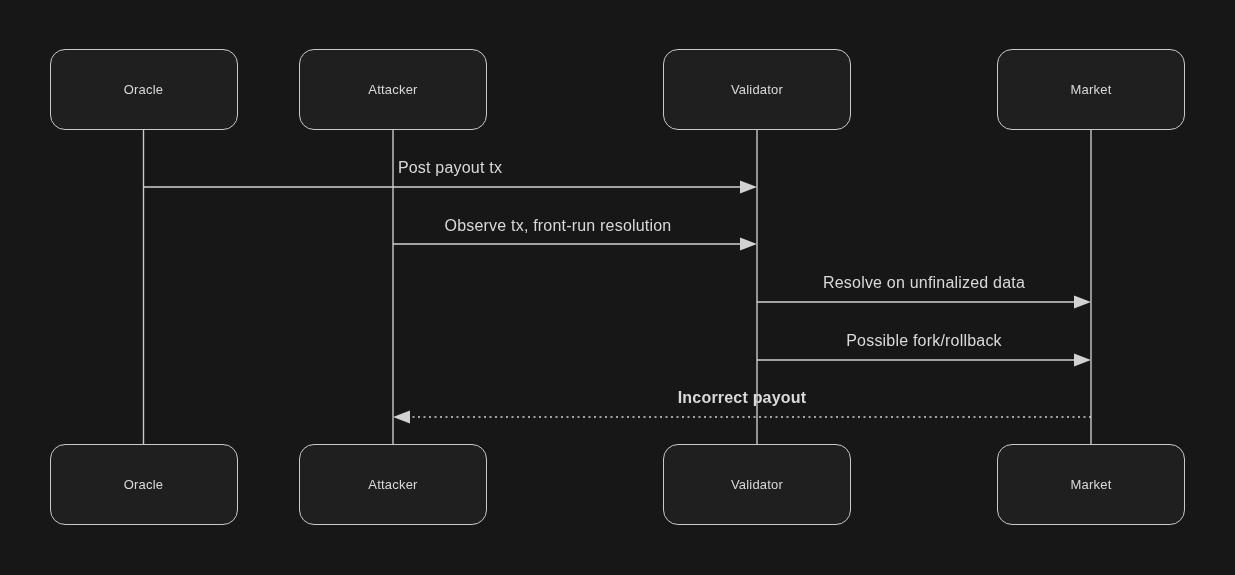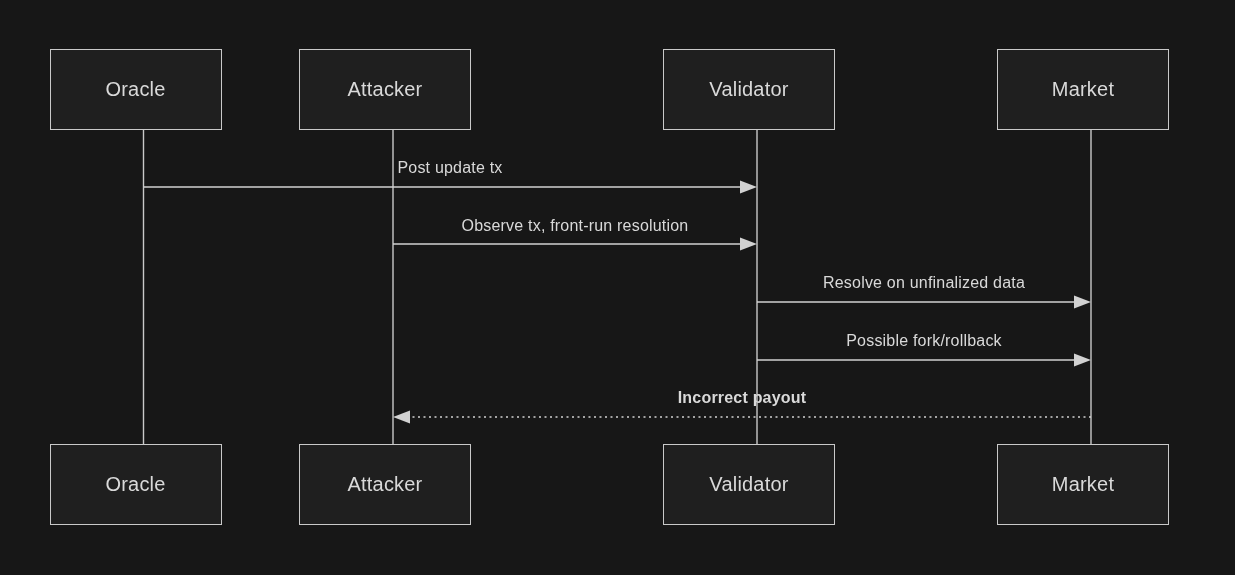--- a/index.html
+++ b/index.html
@@ -37,29 +37,29 @@
   }
   .msg-line.dotted {
     stroke-dasharray: 2 3.5;
   }
   .arrowhead {
     fill: var(--line-color);
     stroke: none;
   }
   .actor-box {
     position: absolute;
-    width: 172px; height: 81px;
+    width: 188px; height: 81px;
     background: var(--actor-fill);
     border: 1.3px solid var(--actor-border);
-    border-radius: 0;
+    border-radius: 15px;
     display: flex;
     align-items: center;
     justify-content: center;
     color: var(--text-color);
-    font-size: 20px;
+    font-size: 13px;
     letter-spacing: 0.2px;
   }
   .msg-label {
     position: absolute;
     transform: translateX(-50%);
     color: var(--text-color);
     font-size: 16px;
     line-height: 20px;
     height: 20px;
     white-space: nowrap;
@@ -113,19 +113,19 @@
   <div class="actor-box" style="left:299px; top:444px;">
     <span>Attacker</span>
   </div>
   <div class="actor-box" style="left:663px; top:444px;">
     <span>Validator</span>
   </div>
   <div class="actor-box" style="left:997px; top:444px;">
     <span>Market</span>
   </div>
 
-  <div class="msg-label" style="left:450px; top:158px;">Post update tx</div>
-  <div class="msg-label" style="left:575px; top:216px;">Observe tx, front-run resolution</div>
+  <div class="msg-label" style="left:450px; top:158px;">Post payout tx</div>
+  <div class="msg-label" style="left:558px; top:216px;">Observe tx, front-run resolution</div>
   <div class="msg-label" style="left:924px; top:331px;">Possible fork/rollback</div>
   <div class="msg-label" style="left:924px; top:273px;">Resolve on unfinalized data</div>
   <div class="msg-label" style="left:742px; top:388px;font-weight:bold;">Incorrect payout</div>
 
 </div>
 
 </body></html>

